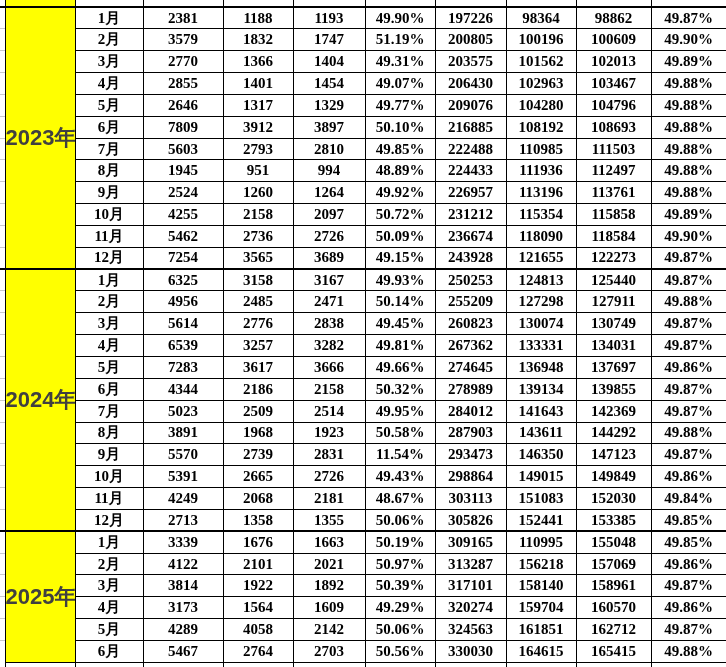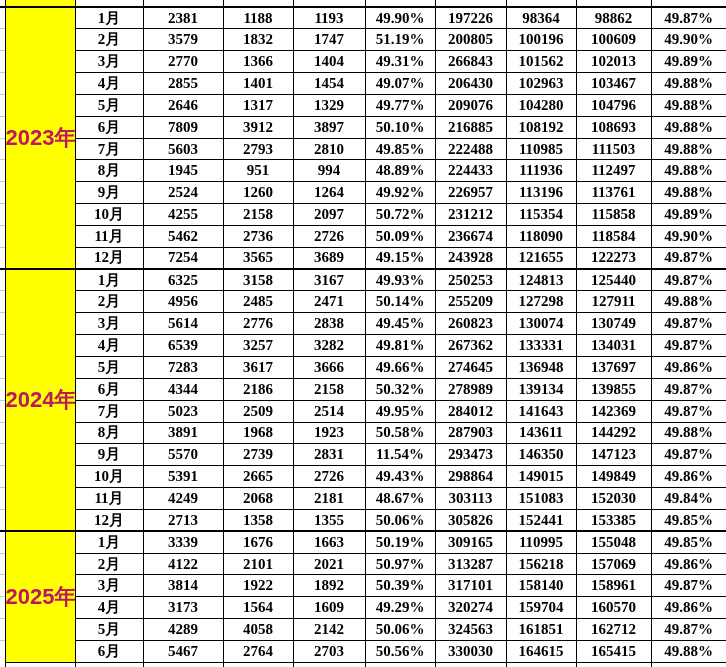--- a/index.html
+++ b/index.html
@@ -22,21 +22,21 @@
   tr.block-start td.cell{border-top:2px solid var(--border,#000);}
 
   
   td.year{
     border:1px solid var(--border,#000);
     background:var(--yellow,#FFFF00);
     font-family:"Liberation Sans",sans-serif;
     font-weight:bold;
     font-size:22px;
     vertical-align:middle;
-    color:#be185d;
+    color:#404040;
   }
   tr.block-start td.year{border-top:2px solid var(--border,#000);}
 
   
   td.gutter{border:none;border-top:1px solid var(--gridline,#c9c9c9);background:#fff;}
   tr.block-start td.gutter{border-top:2px solid var(--border,#000);}
   tr.partial td.gutter{border-top:none;}
 
   
   tr.partial td.cell{border-top:none;border-bottom:none;height:6px;}
@@ -107,21 +107,21 @@
           <td class="cell red">100609</td>
           <td class="cell dred">49.90%</td>
         </tr>
         <tr class="datarow">
           <td class="gutter"></td>
           <td class="cell blk">3月</td>
           <td class="cell blk">2770</td>
           <td class="cell blk">1366</td>
           <td class="cell red">1404</td>
           <td class="cell dred">49.31%</td>
-          <td class="cell blk">266843</td>
+          <td class="cell blk">203575</td>
           <td class="cell blk">101562</td>
           <td class="cell red">102013</td>
           <td class="cell dred">49.89%</td>
         </tr>
         <tr class="datarow">
           <td class="gutter"></td>
           <td class="cell blk">4月</td>
           <td class="cell blk">2855</td>
           <td class="cell blk">1401</td>
           <td class="cell red">1454</td>

